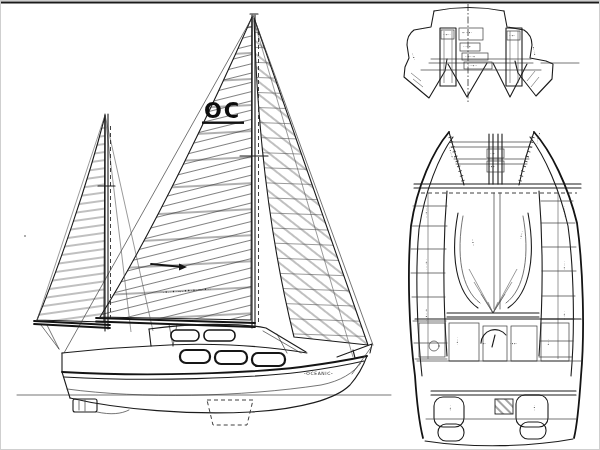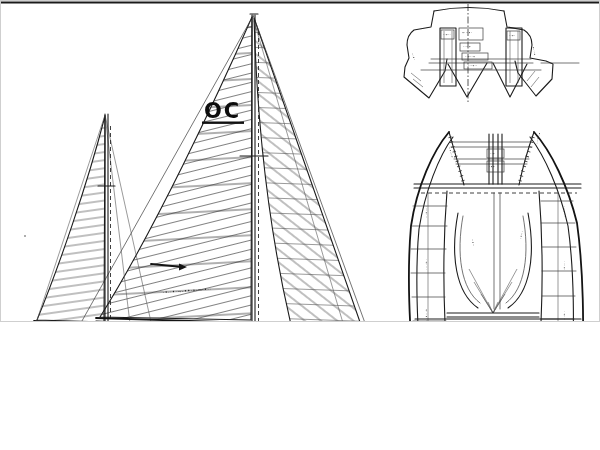--- a/index.html
+++ b/index.html
@@ -1,17 +1,17 @@
 <!DOCTYPE html>
 <html><head>
 <meta charset="utf-8">
 <style>
   html,body{margin:0;padding:0;background:#fff;}
   .page{
-    position:relative;width:600px;height:322px;background:#fff;
+    position:relative;width:600px;height:450px;background:#fff;
     border:1px solid #cfcfcf;box-sizing:border-box;overflow:hidden;
     font-family:"DejaVu Sans", sans-serif;
   }
   svg{position:absolute;inset:0;}
   .ol{fill:none;stroke:#1c1c1c;stroke-width:1.1;stroke-linecap:round;stroke-linejoin:round;}
   .thin{fill:none;stroke:#3a3a3a;stroke-width:0.7;stroke-linecap:round;}
   .faint{fill:none;stroke:#555;stroke-width:0.6;}
   .thick{fill:none;stroke:#141414;stroke-width:1.8;stroke-linecap:round;}
   .win{fill:#fff;stroke:#161616;stroke-width:2.2;}
   .winsm{fill:#fff;stroke:#161616;stroke-width:1.6;}

